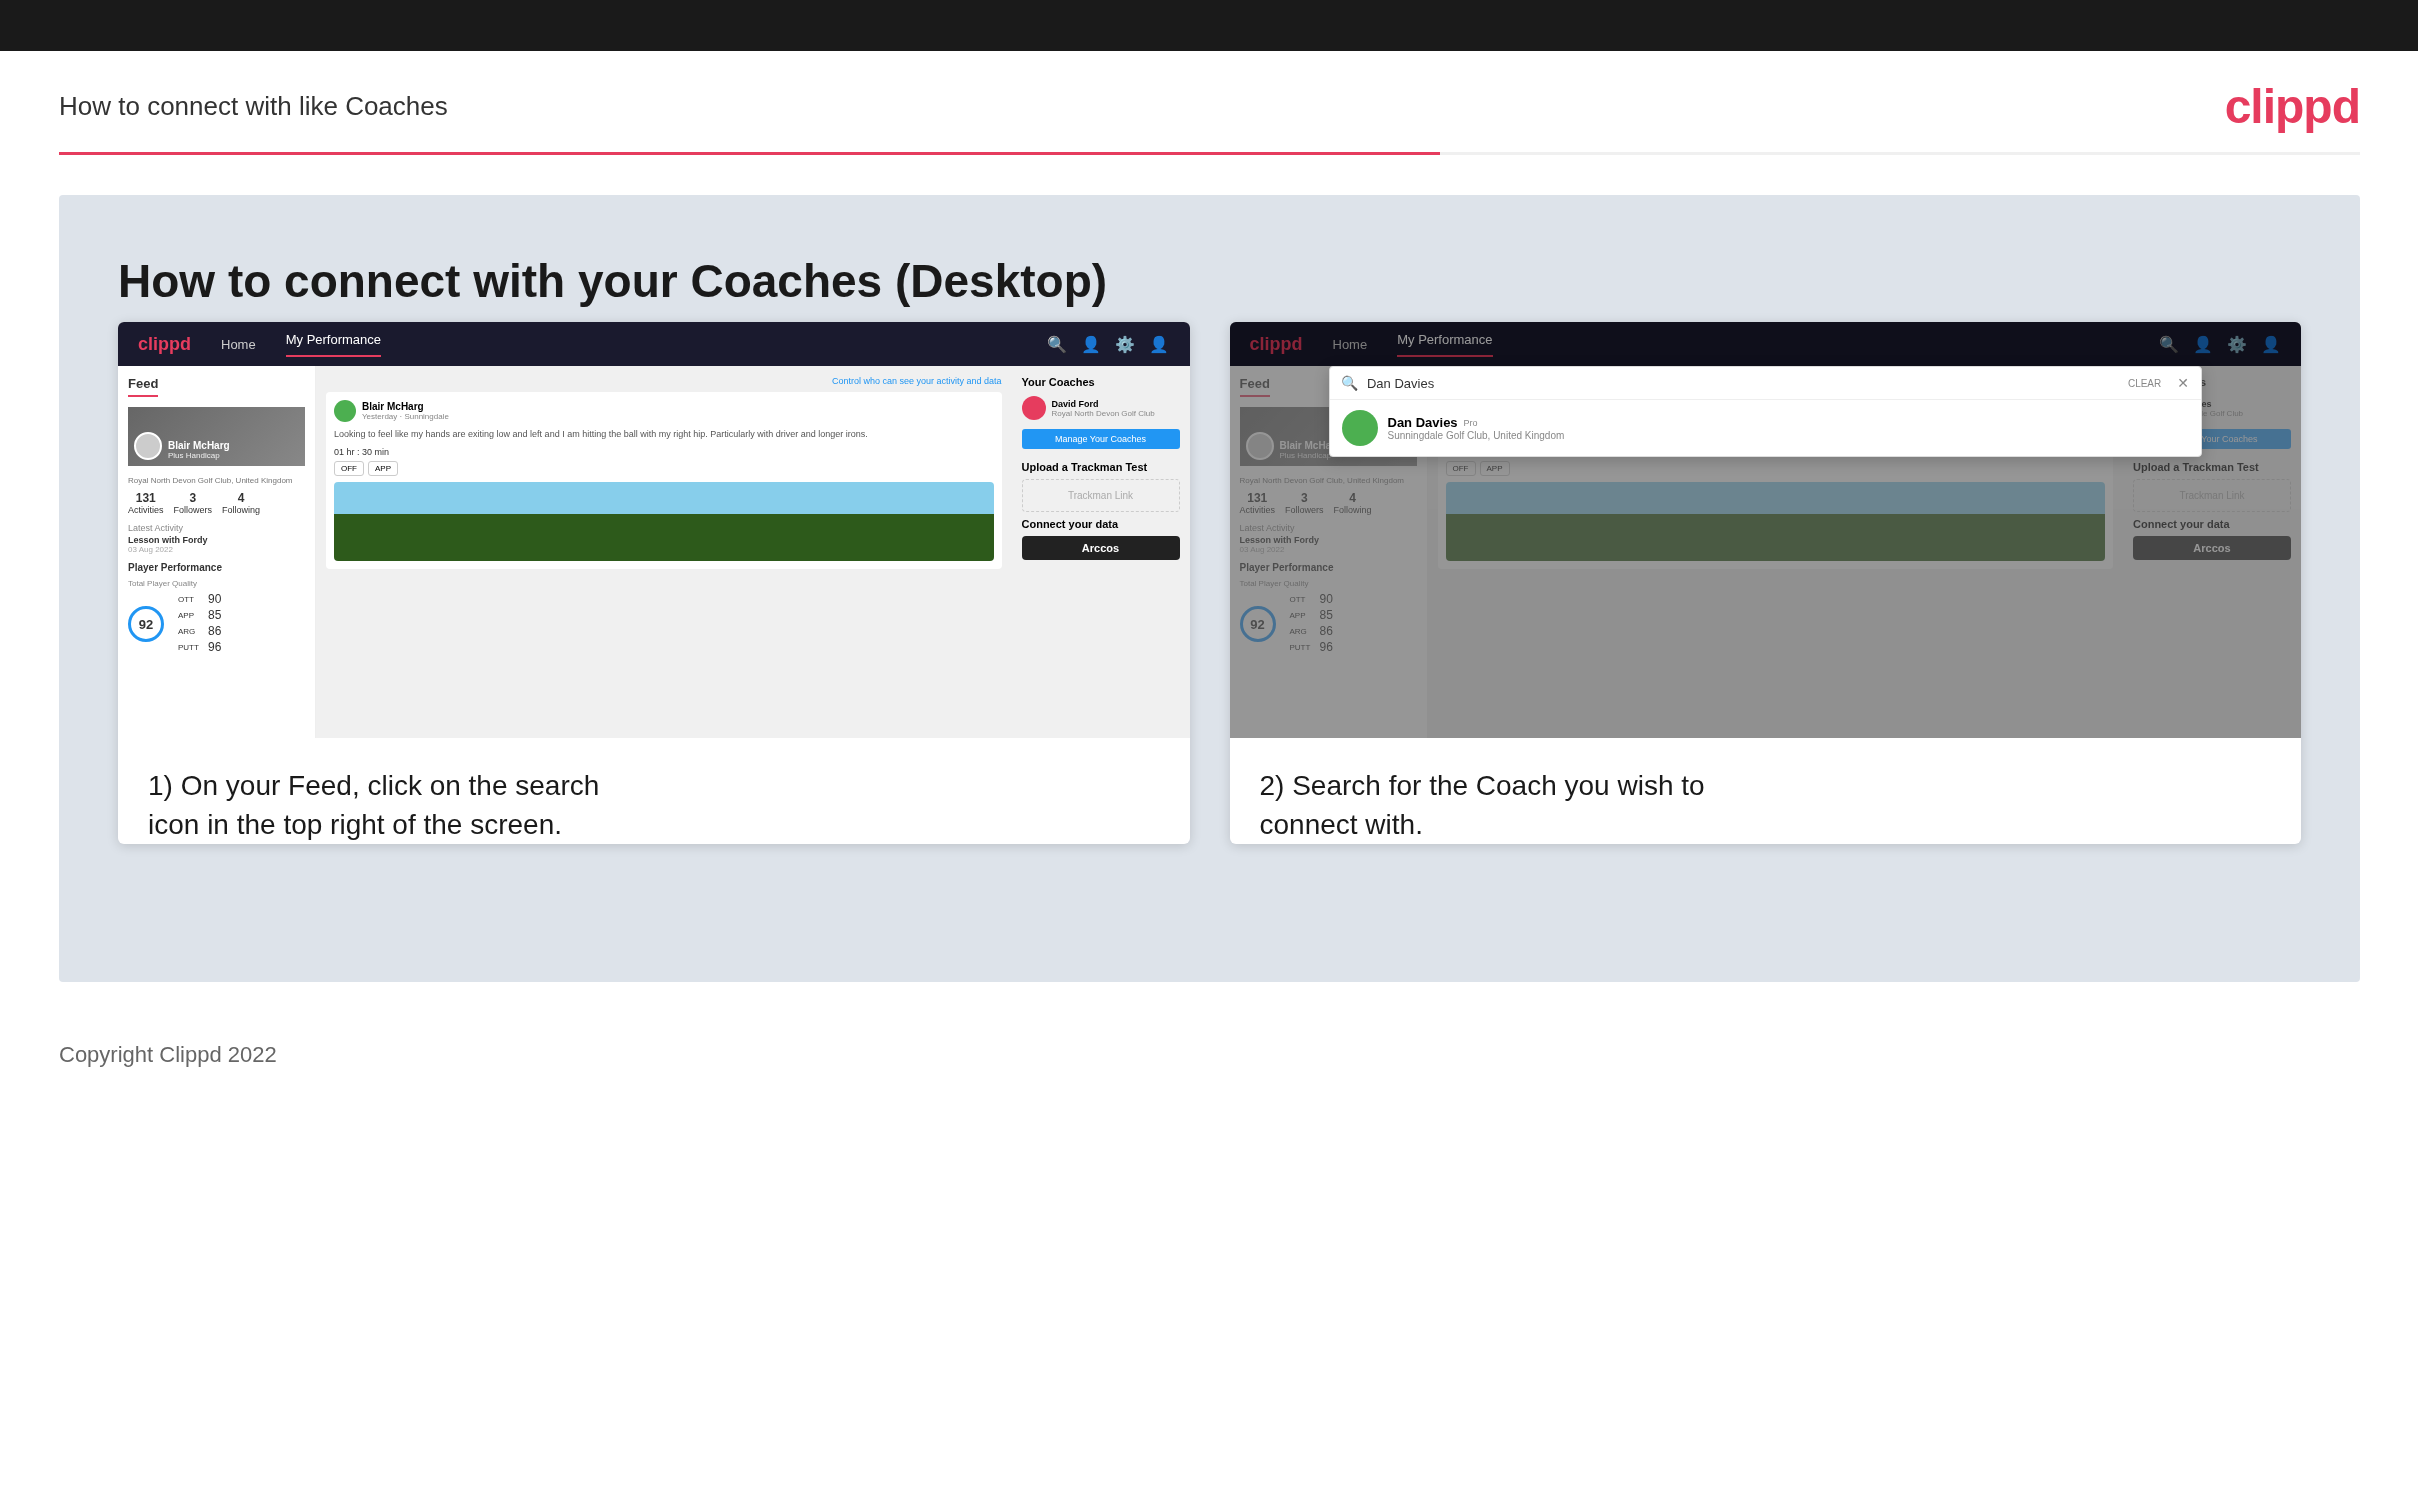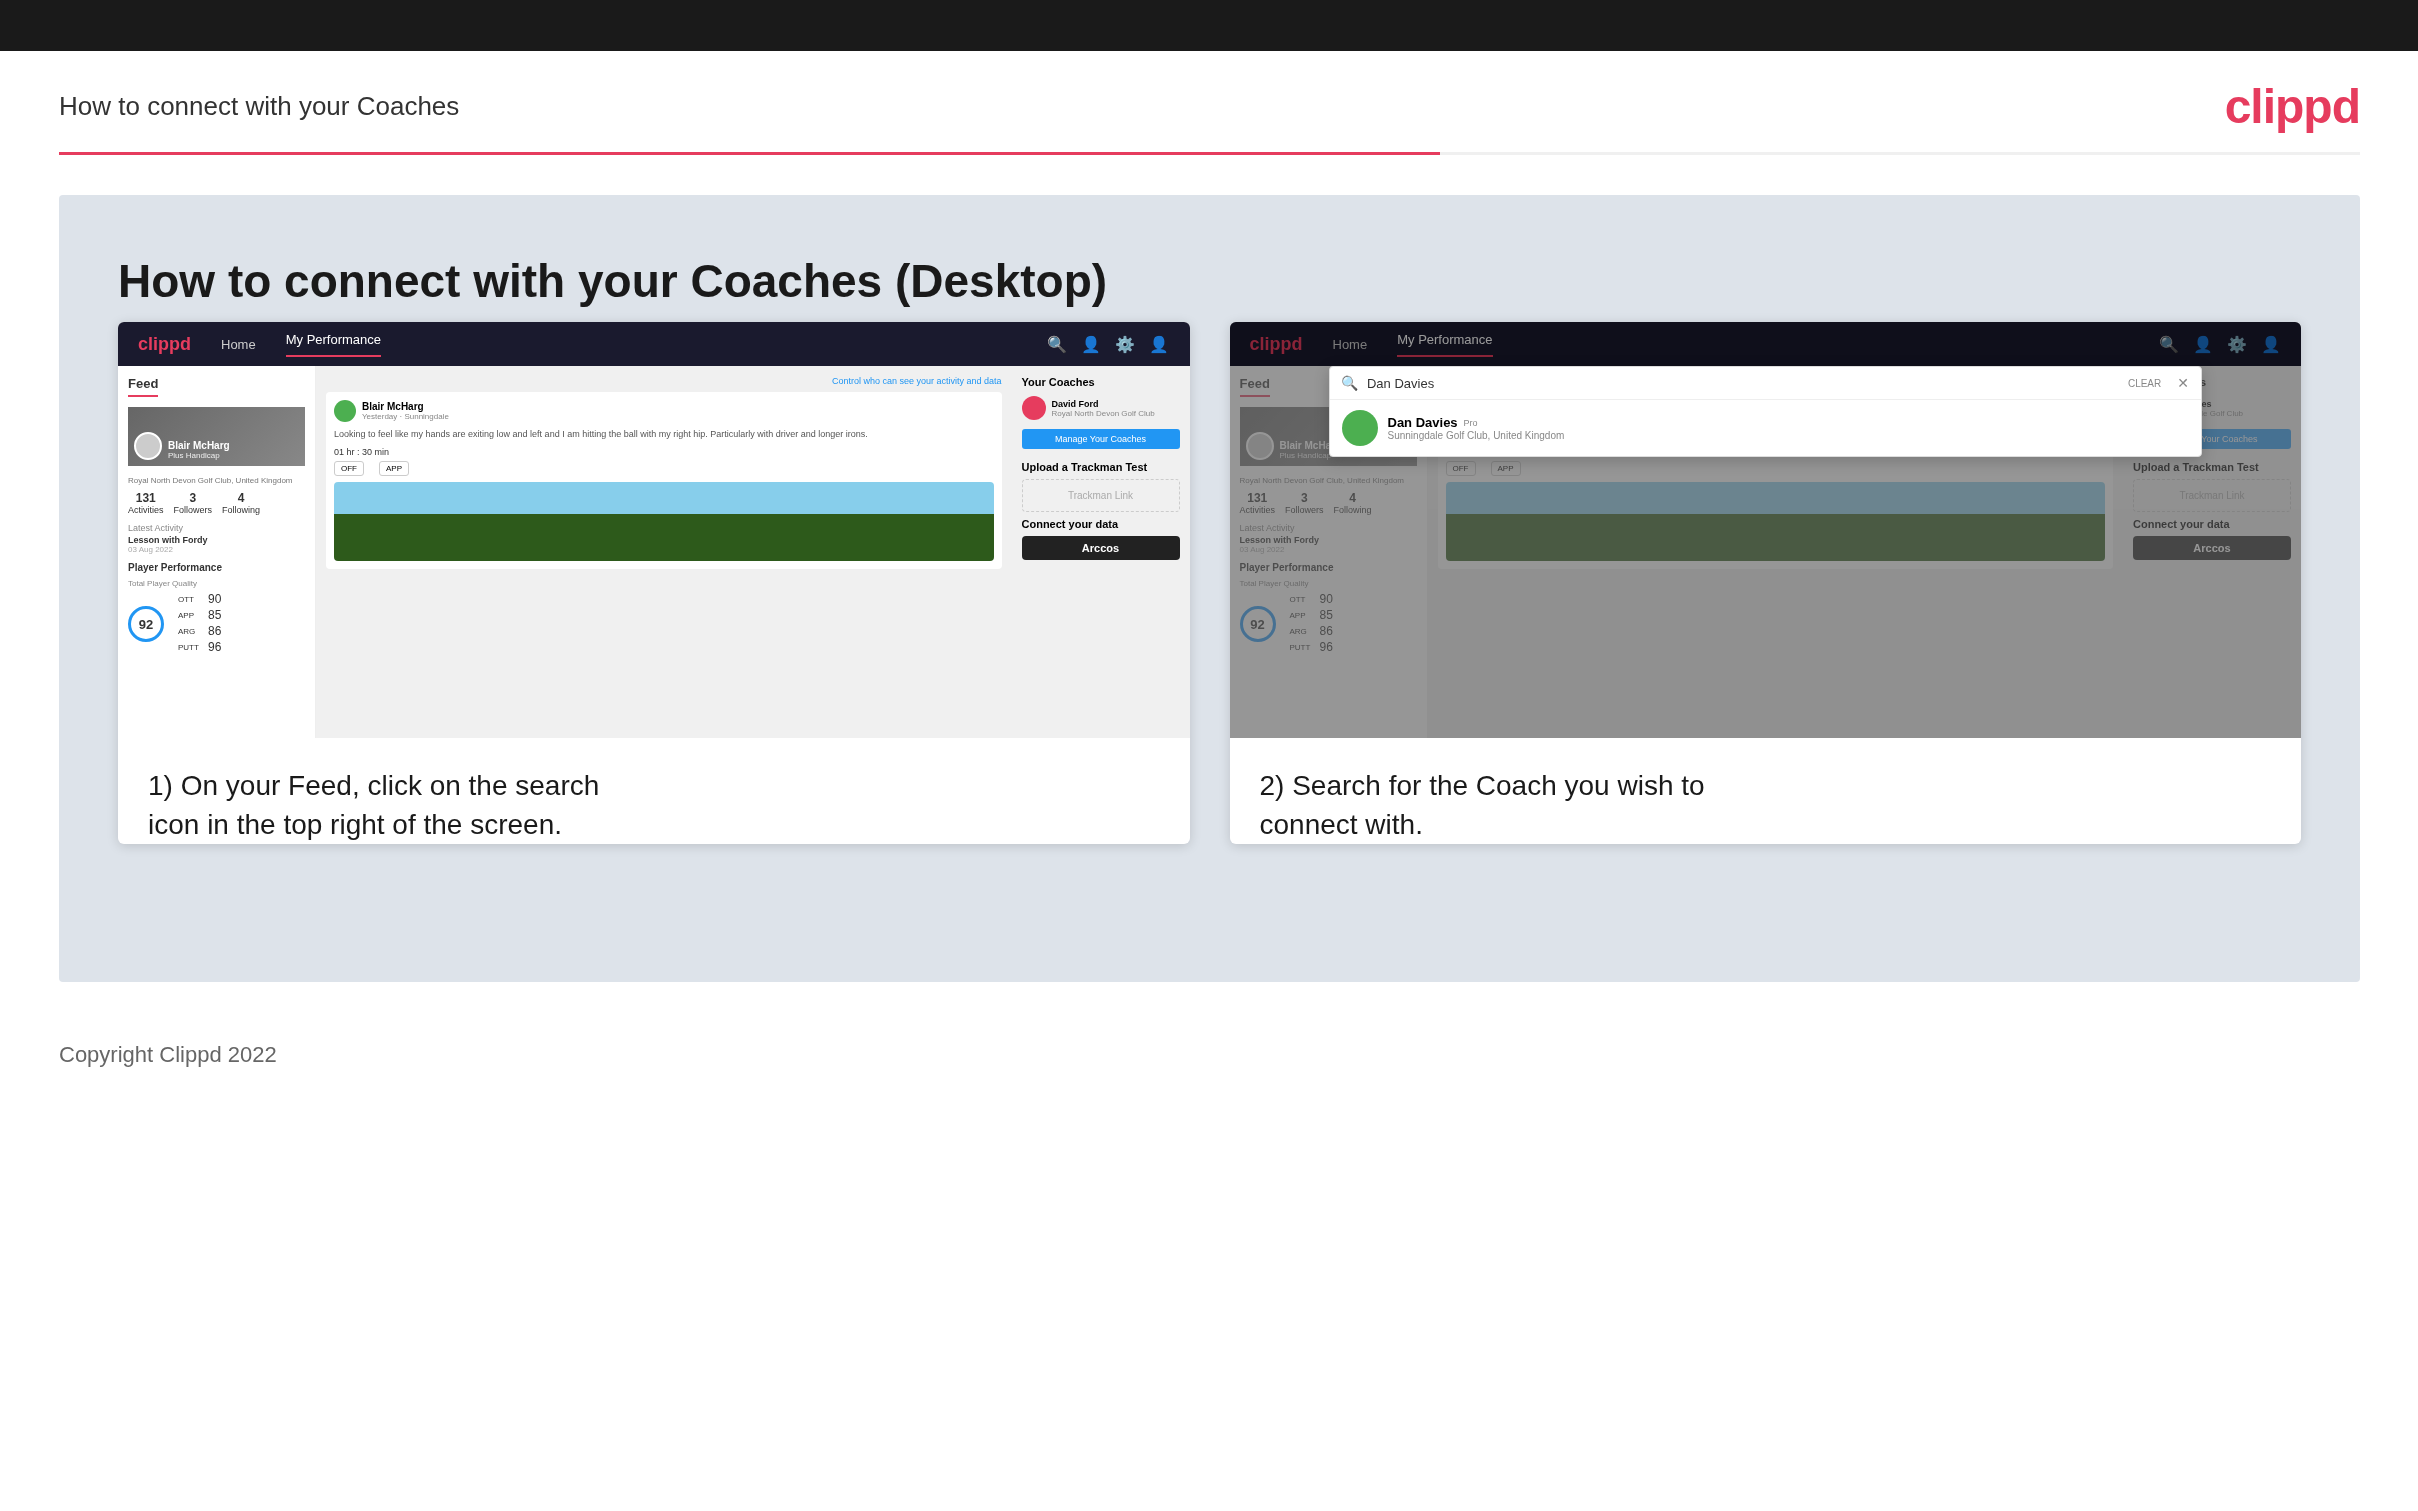--- a/index.html
+++ b/index.html
@@ -239,21 +239,21 @@
     }
     .post-avatar {
       width: 22px; height: 22px;
       border-radius: 50%;
       background: #4CAF50;
     }
     .post-author-name { font-size: 10px; font-weight: 700; }
     .post-author-sub { font-size: 8px; color: #888; }
     .post-text { font-size: 9px; color: #555; margin-bottom: 6px; line-height: 1.4; }
     .post-duration { font-size: 9px; color: #333; margin-bottom: 4px; }
-    .post-btns { display: flex; gap: 15px; }
+    .post-btns { display: flex; gap: 4px; }
     .post-btn {
       font-size: 8px;
       padding: 2px 6px;
       border: 1px solid #ccc;
       border-radius: 3px;
       background: #fff;
     }
     .post-img {
       background: linear-gradient(to bottom, #87CEEB 40%, #2d5a1b 40%);
       height: 79px;
@@ -379,21 +379,21 @@
       background: rgba(0,0,0,0.4);
       z-index: 5;
     }
   </style>
 </head>
 <body>
 
 <div class="top-bar"></div>
 
 <div class="header">
-  <span class="header-title">How to connect with your Coaches</span>
+  <span class="header-title">How to connect with like Coaches</span>
   <span class="logo">clippd</span>
 </div>
 
 <div class="header-divider"></div>
 
 <div class="main-content">
 
   <div class="page-heading">How to connect with your Coaches (Desktop)</div>
 
   <div class="screenshots-grid">

